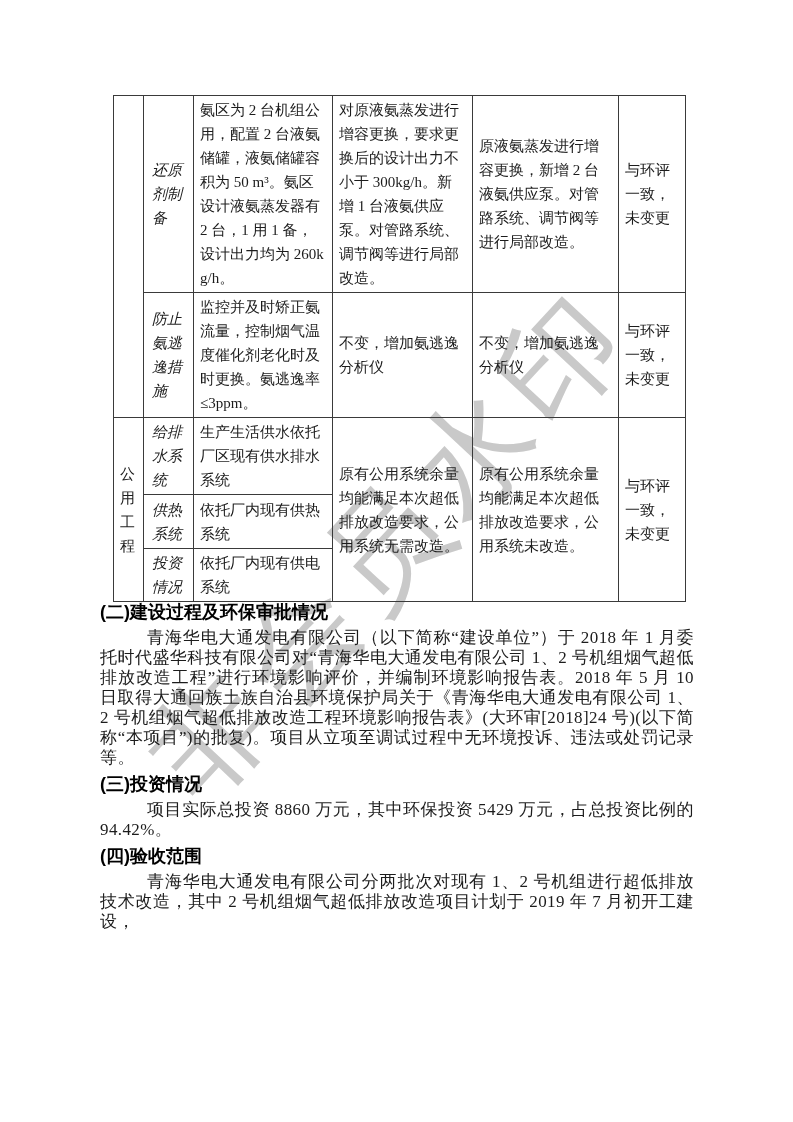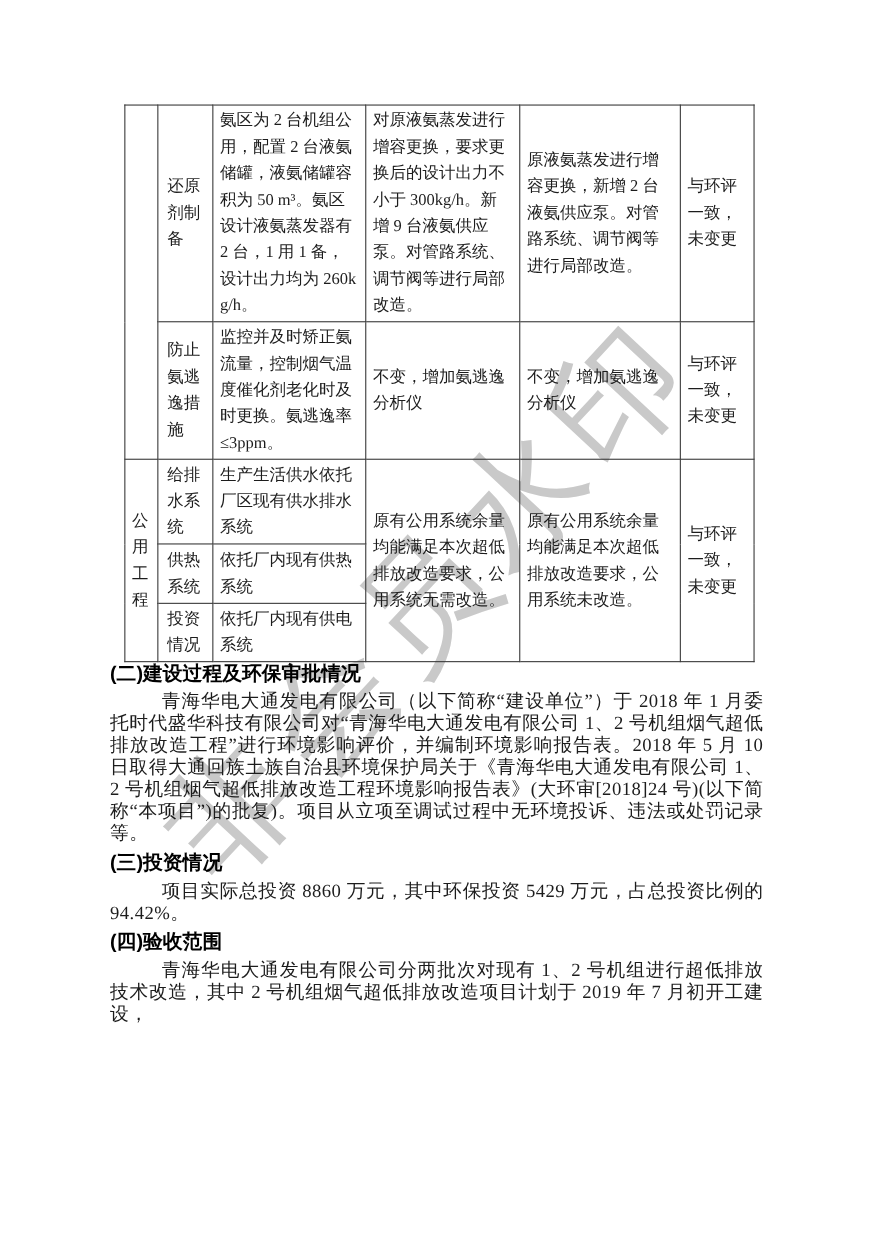--- a/index.html
+++ b/index.html
@@ -41,21 +41,21 @@
     border: 1px solid #3a3a3a;
     font-size: 15px;
     line-height: 24px;
     text-align: left;
     vertical-align: middle;
     padding: 2px 6px;
     word-break: break-all;
     color: #1c1c1c;
   }
   .doc-table td.c-group { padding: 2px 6px; }
-  .doc-table td.c-item  { padding: 2px 8px; }
+  .doc-table td.c-item  { padding: 2px 8px; font-style: italic; }
   tr.r1 { height: 187px; }
   tr.r2 { height: 121px; }
   tr.r3 { height: 70px; }
   tr.r4 { height: 54px; }
   tr.r5 { height: 52px; }
 
   
   .text-body {
     position: absolute;
     left: 100px; top: 596px;
@@ -91,21 +91,21 @@
       <col style="width:139px">
       <col style="width:140px">
       <col style="width:146px">
       <col style="width:67px">
     </colgroup>
     <tbody>
       <tr class="r1">
         <td class="c-group" rowspan="2"></td>
         <td class="c-item">还原剂制备</td>
         <td>氨区为 2 台机组公用，配置 2 台液氨储罐，液氨储罐容积为 50 m³。氨区设计液氨蒸发器有 2 台，1 用 1 备，设计出力均为 260kg/h。</td>
-        <td>对原液氨蒸发进行增容更换，要求更换后的设计出力不小于 300kg/h。新增 9 台液氨供应泵。对管路系统、调节阀等进行局部改造。</td>
+        <td>对原液氨蒸发进行增容更换，要求更换后的设计出力不小于 300kg/h。新增 1 台液氨供应泵。对管路系统、调节阀等进行局部改造。</td>
         <td>原液氨蒸发进行增容更换，新增 2 台液氨供应泵。对管路系统、调节阀等进行局部改造。</td>
         <td>与环评一致，未变更</td>
       </tr>
       <tr class="r2">
         <td class="c-item">防止氨逃逸措施</td>
         <td>监控并及时矫正氨流量，控制烟气温度催化剂老化时及时更换。氨逃逸率≤3ppm。</td>
         <td>不变，增加氨逃逸分析仪</td>
         <td>不变，增加氨逃逸分析仪</td>
         <td>与环评一致，未变更</td>
       </tr>

